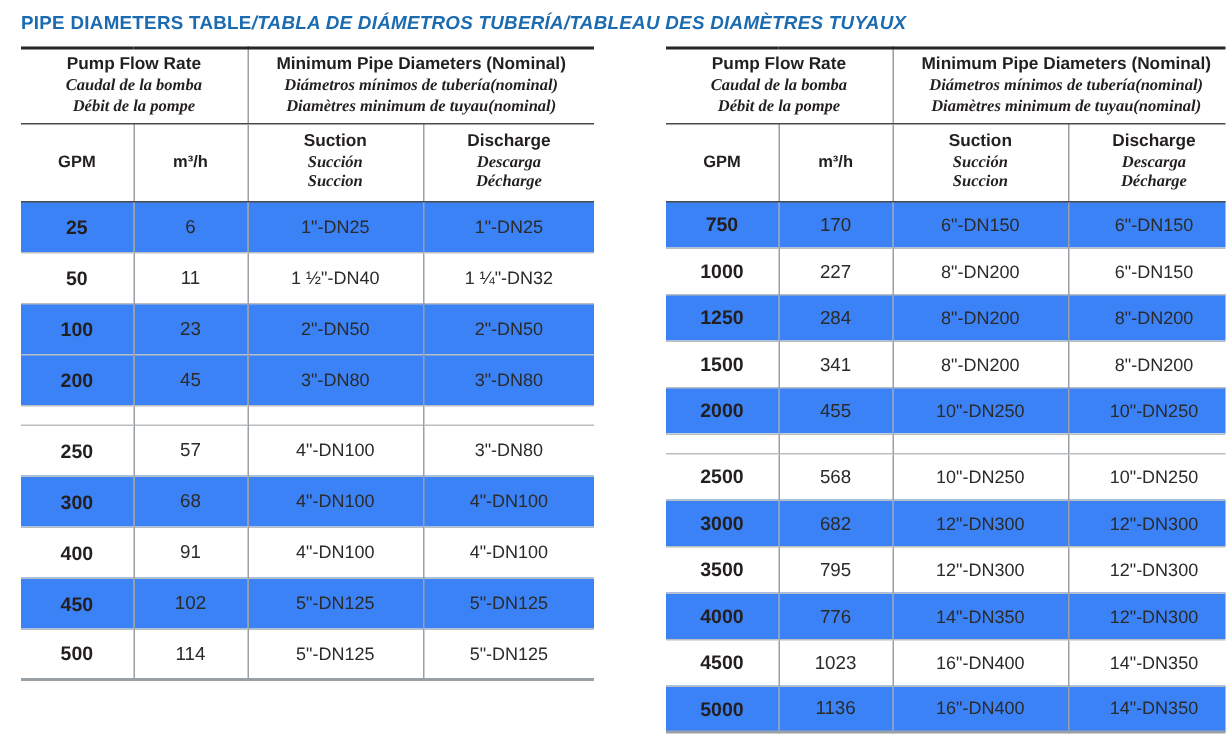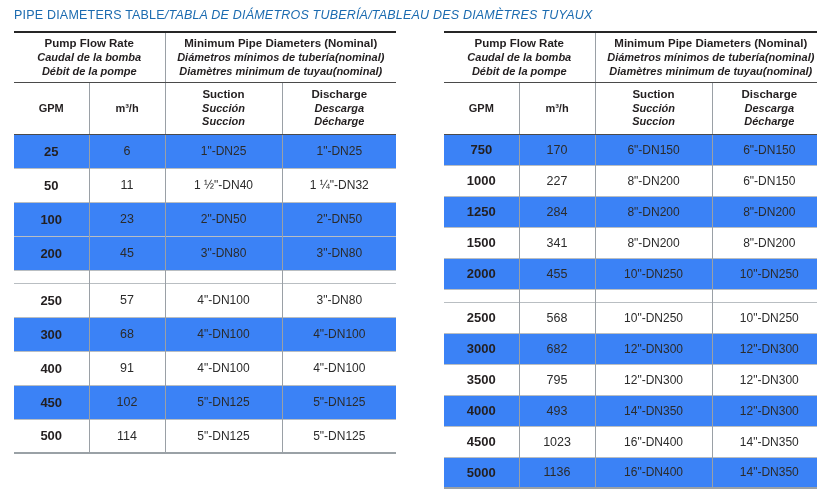--- a/index.html
+++ b/index.html
@@ -9,21 +9,21 @@
     background: #ffffff;
     font-family: "Liberation Sans", sans-serif;
     color: #231f20;
     overflow: hidden;
   }
   .page { padding: 6px 5px 0 14px; }
 
   .page-title {
     margin: 2px 0 9px 0;
     font-size: 12.5px;
-    font-weight: normal;
+    font-weight: bold;
     color: #1b6bb0;
     letter-spacing: 0.2px;
     white-space: nowrap;
   }
   .page-title .it { font-style: italic; }
 
   .tables { display: flex; gap: 48px; align-items: flex-start; }
 
   table.pipe-table {
     border-collapse: collapse;
@@ -32,21 +32,21 @@
     border-top: 2px solid #262626;
     border-bottom: 2px solid #9aa1a6;
   }
   th, td { padding: 0 2px; text-align: center; vertical-align: middle; }
 
   thead tr.group-row th { height: 50px; border-bottom: 1px solid #4a4a4a; }
   thead tr.sub-row th   { height: 52px; border-bottom: 1px solid #4a4a4a; }
   .bl { border-left: 1px solid #9aa0a6; margin-left: 37px; }
 
   .h-en { font-weight: bold; font-size: 11.5px; line-height: 1.3; }
-  .h-it { font-weight: bold; font-style: italic; font-size: 11px; line-height: 1.25; }
+  .h-it { font-weight: bold; font-style: italic; font-size: 11px; line-height: 1.25; font-family: Liberation Serif, serif; }
   .h-unit { font-weight: bold; font-size: 11px; }
 
   tbody td {
     border-left: 1px solid #9aa0a6;
     border-top: 1px solid #b9bec2;
     font-size: 12px;
     color: #2b2b2b;
   }
   tbody td:first-child { border-left: none; }
   tbody tr.shade td { background: #3b82f6; }
@@ -260,21 +260,21 @@
             <td class="col-discharge">12"-DN300</td>
           </tr>
           <tr class="data-row">
             <td class="col-gpm">3500</td>
             <td class="col-m3h">795</td>
             <td class="col-suction">12"-DN300</td>
             <td class="col-discharge">12"-DN300</td>
           </tr>
           <tr class="data-row shade">
             <td class="col-gpm">4000</td>
-            <td class="col-m3h">493</td>
+            <td class="col-m3h">776</td>
             <td class="col-suction">14"-DN350</td>
             <td class="col-discharge">12"-DN300</td>
           </tr>
           <tr class="data-row">
             <td class="col-gpm">4500</td>
             <td class="col-m3h">1023</td>
             <td class="col-suction">16"-DN400</td>
             <td class="col-discharge">14"-DN350</td>
           </tr>
           <tr class="data-row shade">

